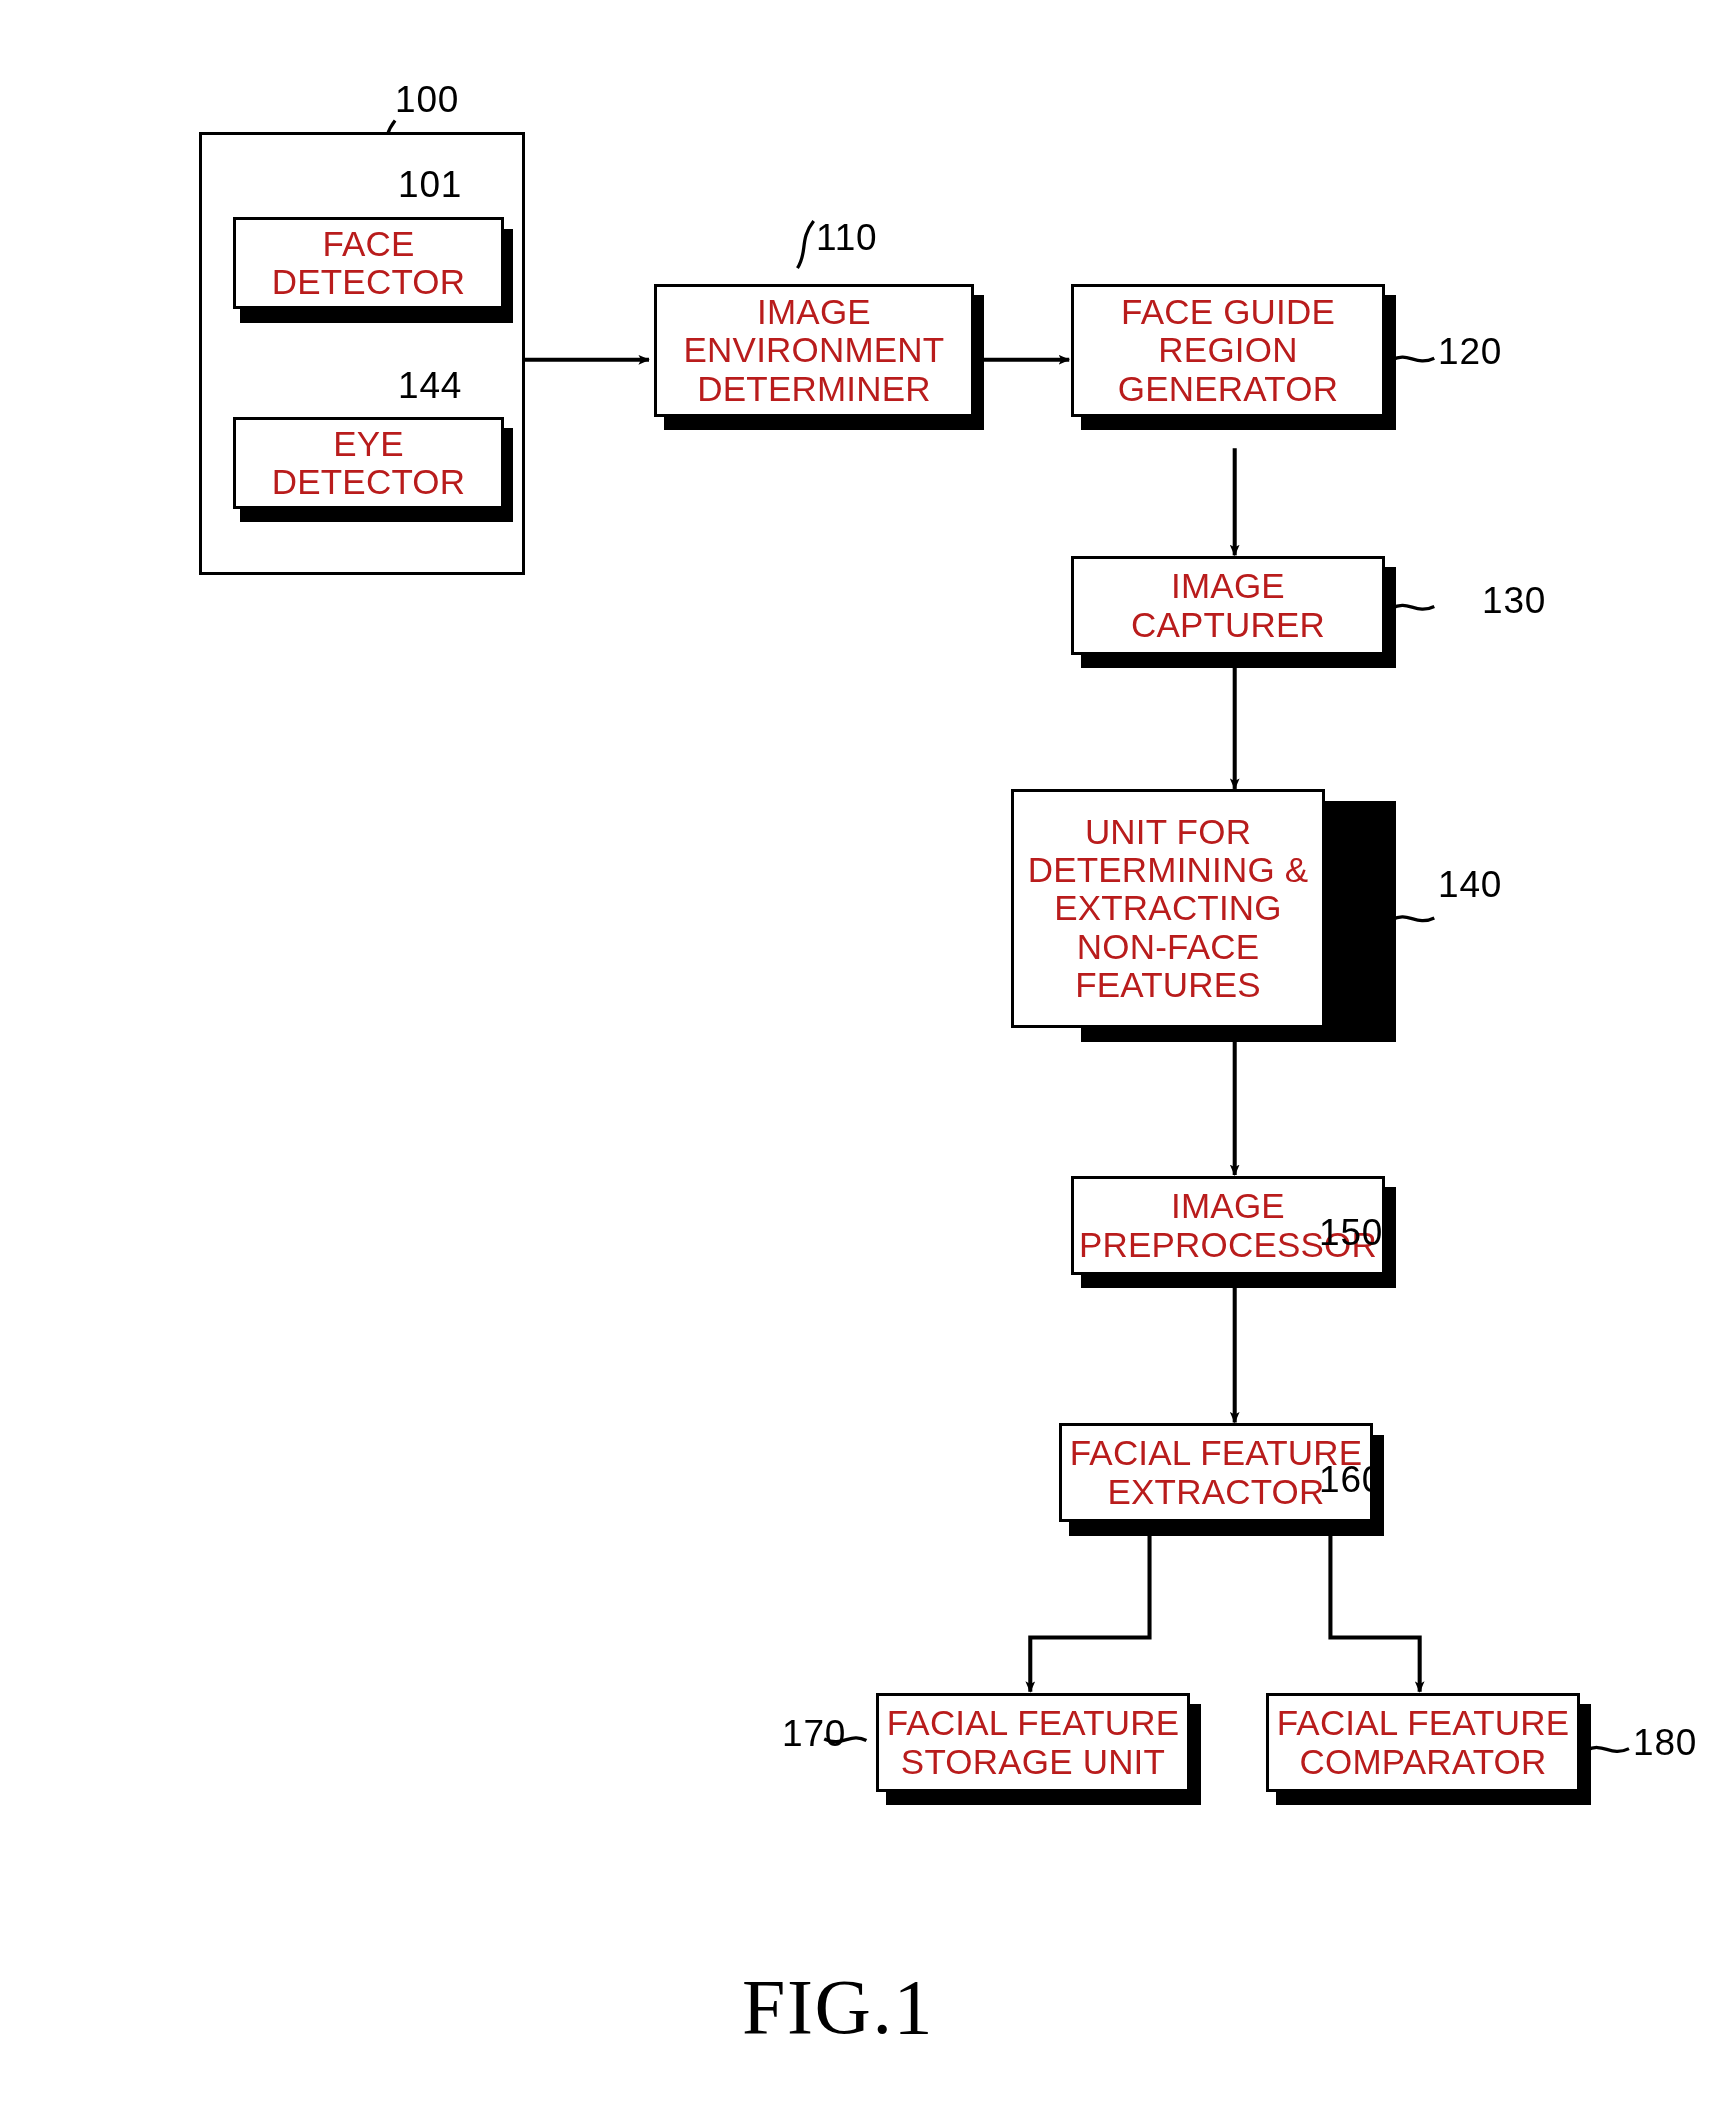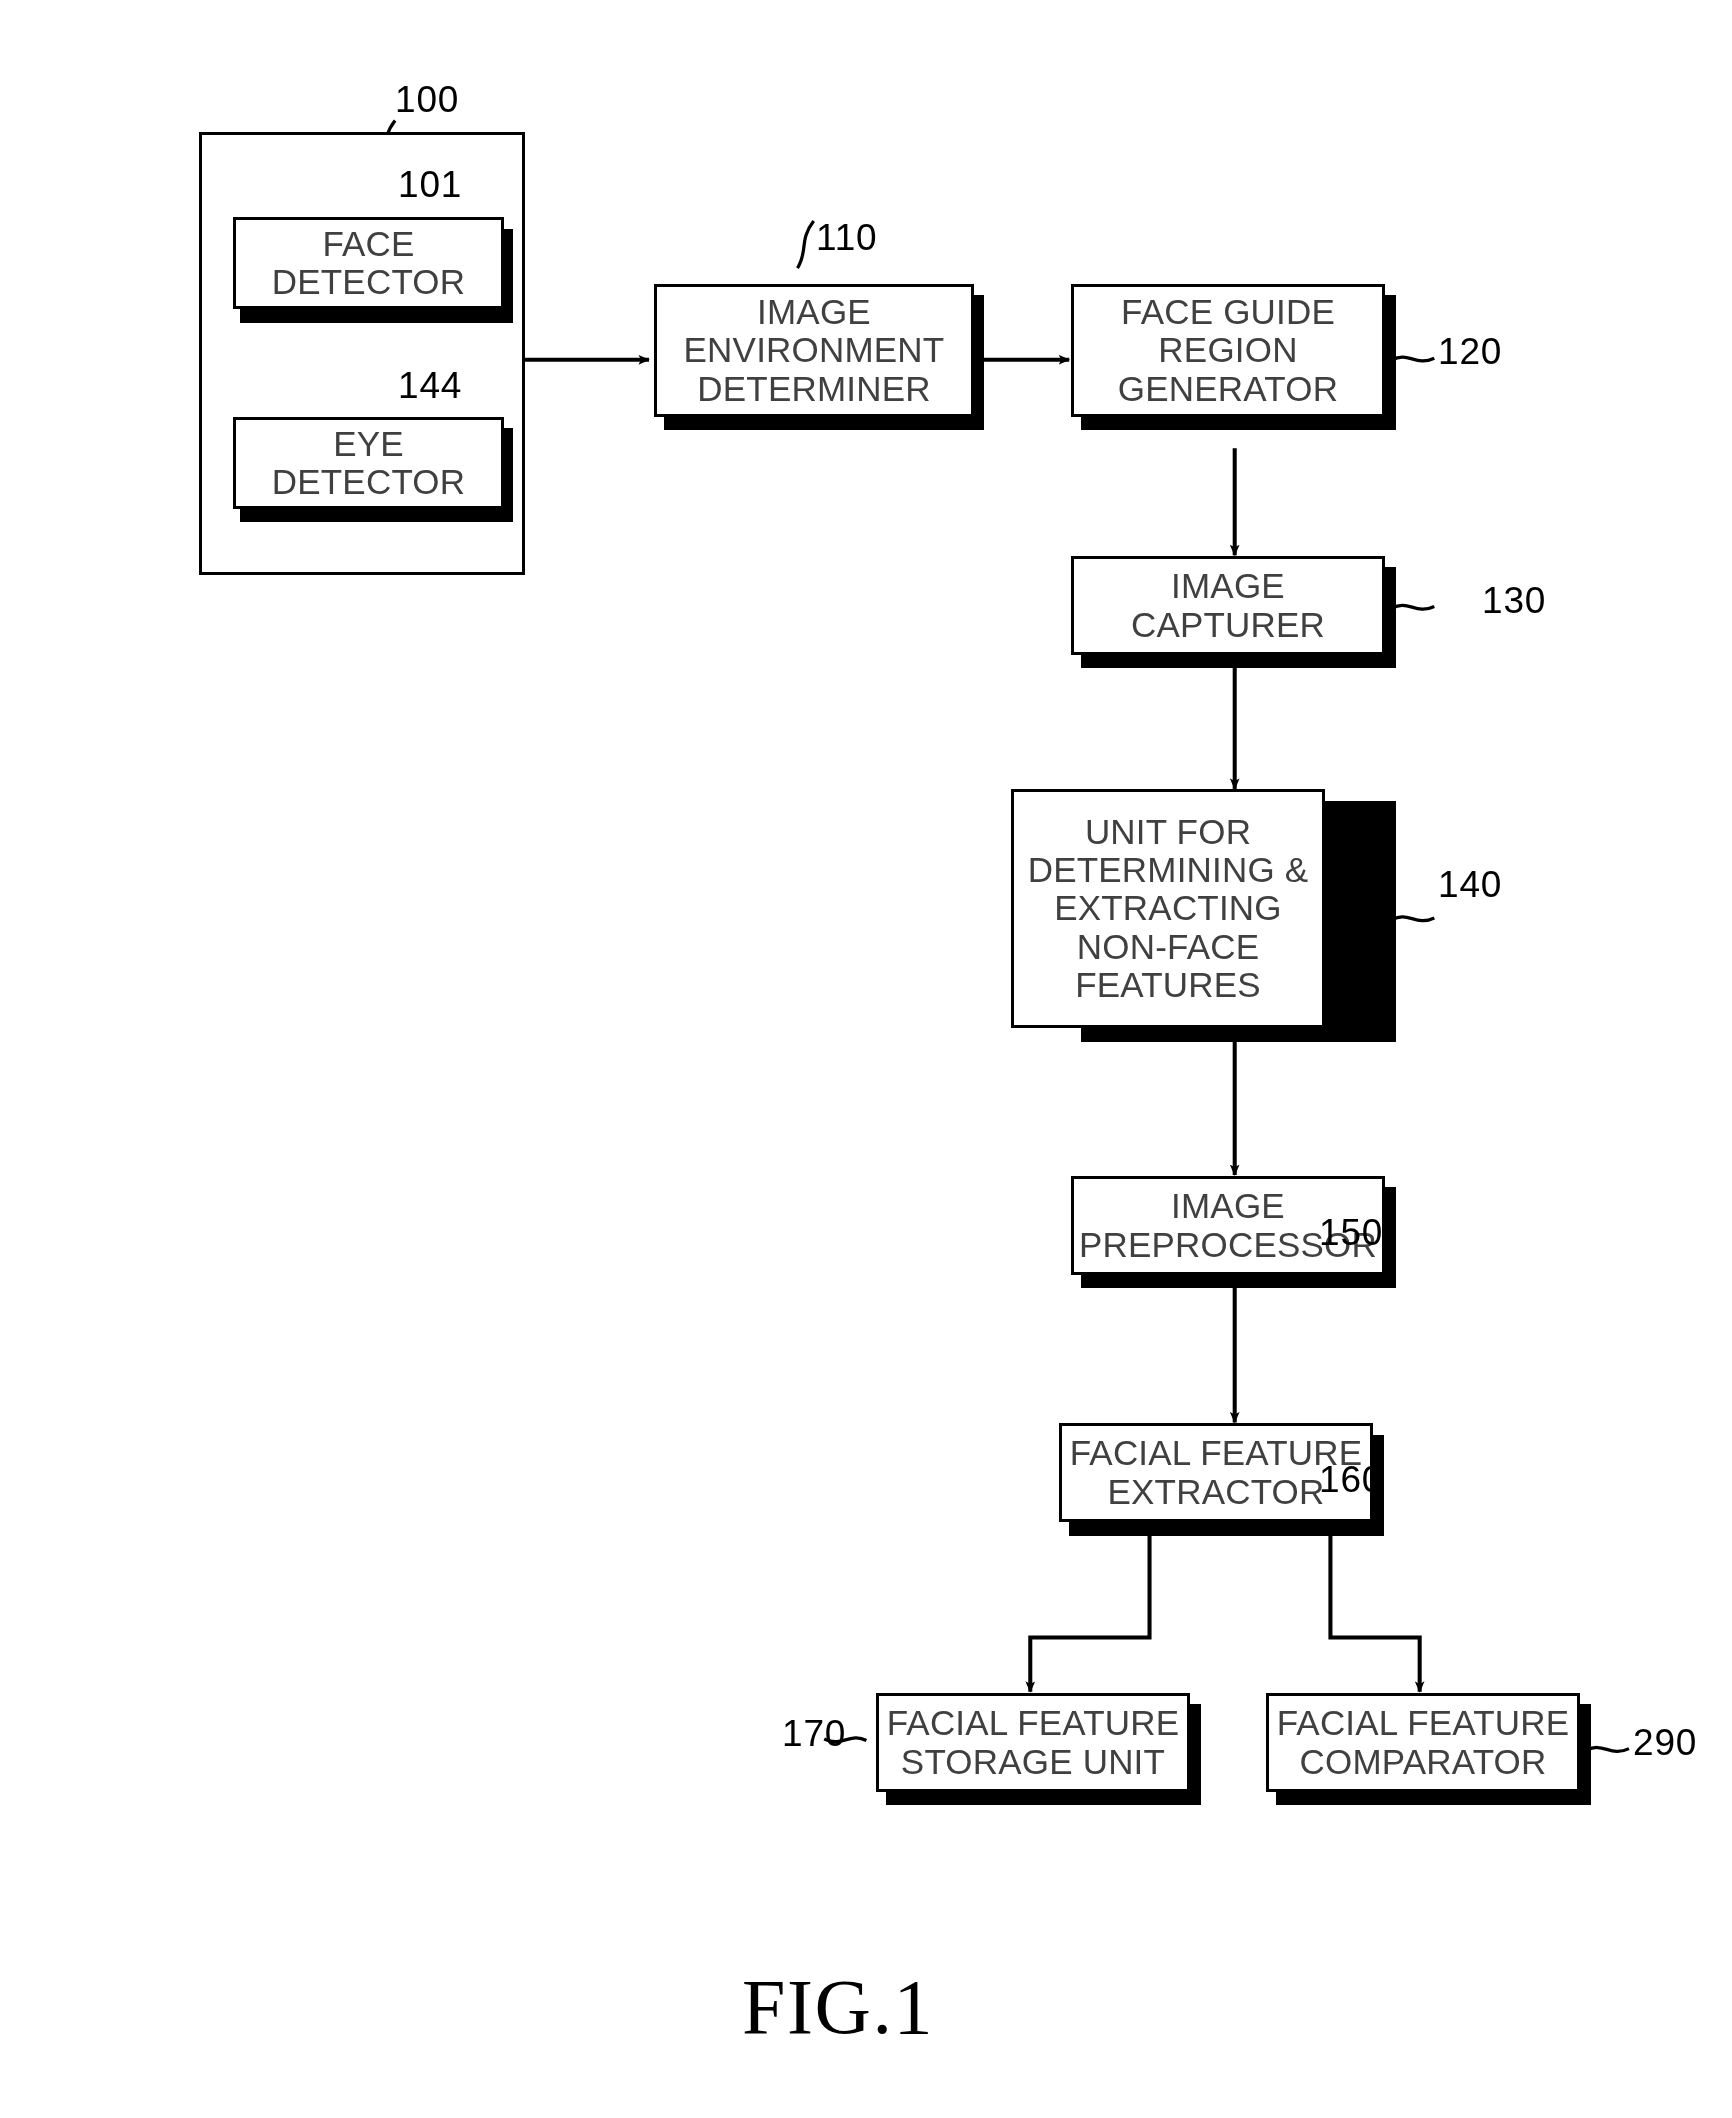--- a/index.html
+++ b/index.html
@@ -34,21 +34,21 @@
     border: 3.2px solid #000000;
     display: flex;
     align-items: center;
     justify-content: center;
     z-index: 3;
   }
   .node .node-label {
     display: block;
     width: 100%;
     text-align: center;
-    color: #404040;
+    color: #b91c1c;
     font-family: "Liberation Sans", sans-serif;
     font-weight: 400;
     font-size: 35px;
     line-height: 1.09;
     letter-spacing: 0.2px;
     white-space: pre-line;
   }
   .shadow {
     position: absolute;
     background: #000000;
@@ -223,18 +223,18 @@
   <span class="ref-num" style="left:395px; top:81px;">100</span>
   <span class="ref-num" style="left:398px; top:166px;">101</span>
   <span class="ref-num" style="left:398px; top:367px;">144</span>
   <span class="ref-num" style="left:816px; top:219px;">110</span>
   <span class="ref-num" style="left:1438px; top:333px;">120</span>
   <span class="ref-num" style="left:1438px; top:582px;margin-left:44px;">130</span>
   <span class="ref-num" style="left:1438px; top:866px;text-align:center;">140</span>
   <span class="ref-num" style="left:1319px; top:1214px;">150</span>
   <span class="ref-num" style="left:1319px; top:1461px;">160</span>
   <span class="ref-num" style="left:782px;  top:1715px;">170</span>
-  <span class="ref-num" style="left:1633px; top:1724px;">290</span>
+  <span class="ref-num" style="left:1633px; top:1724px;">180</span>
 
   <div id="fig-caption">FIG.1</div>
 
 </div>
 
 
 </body></html>

